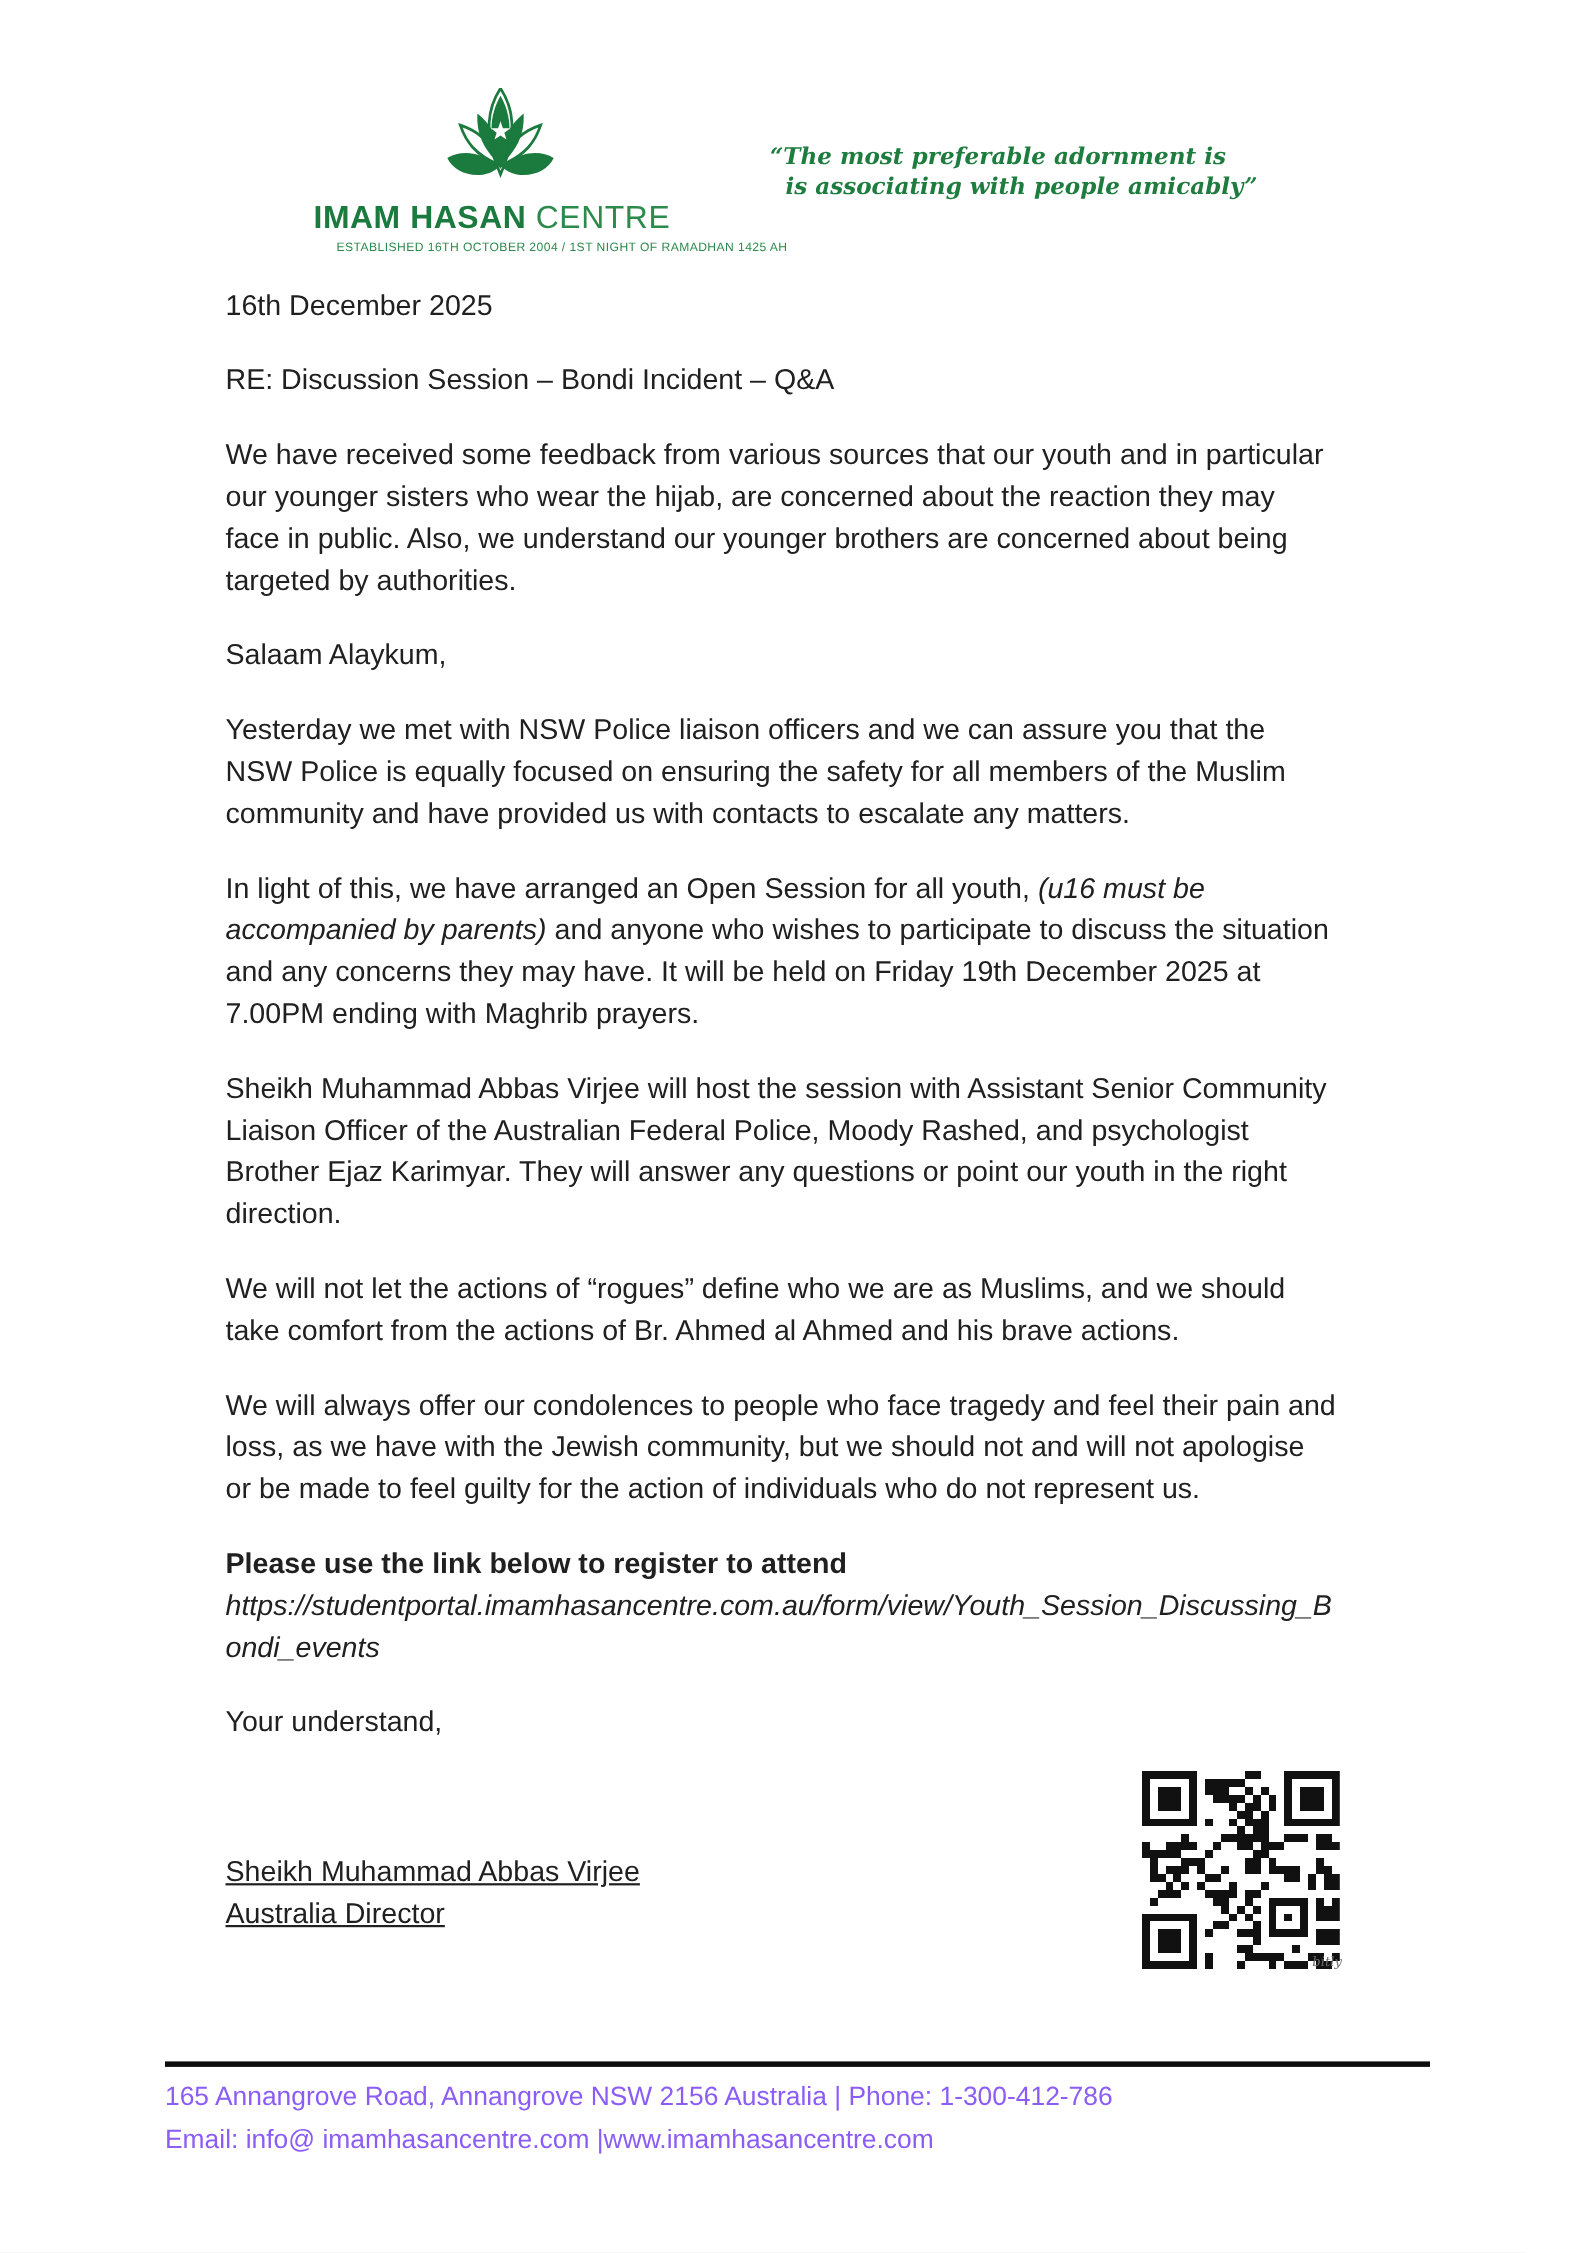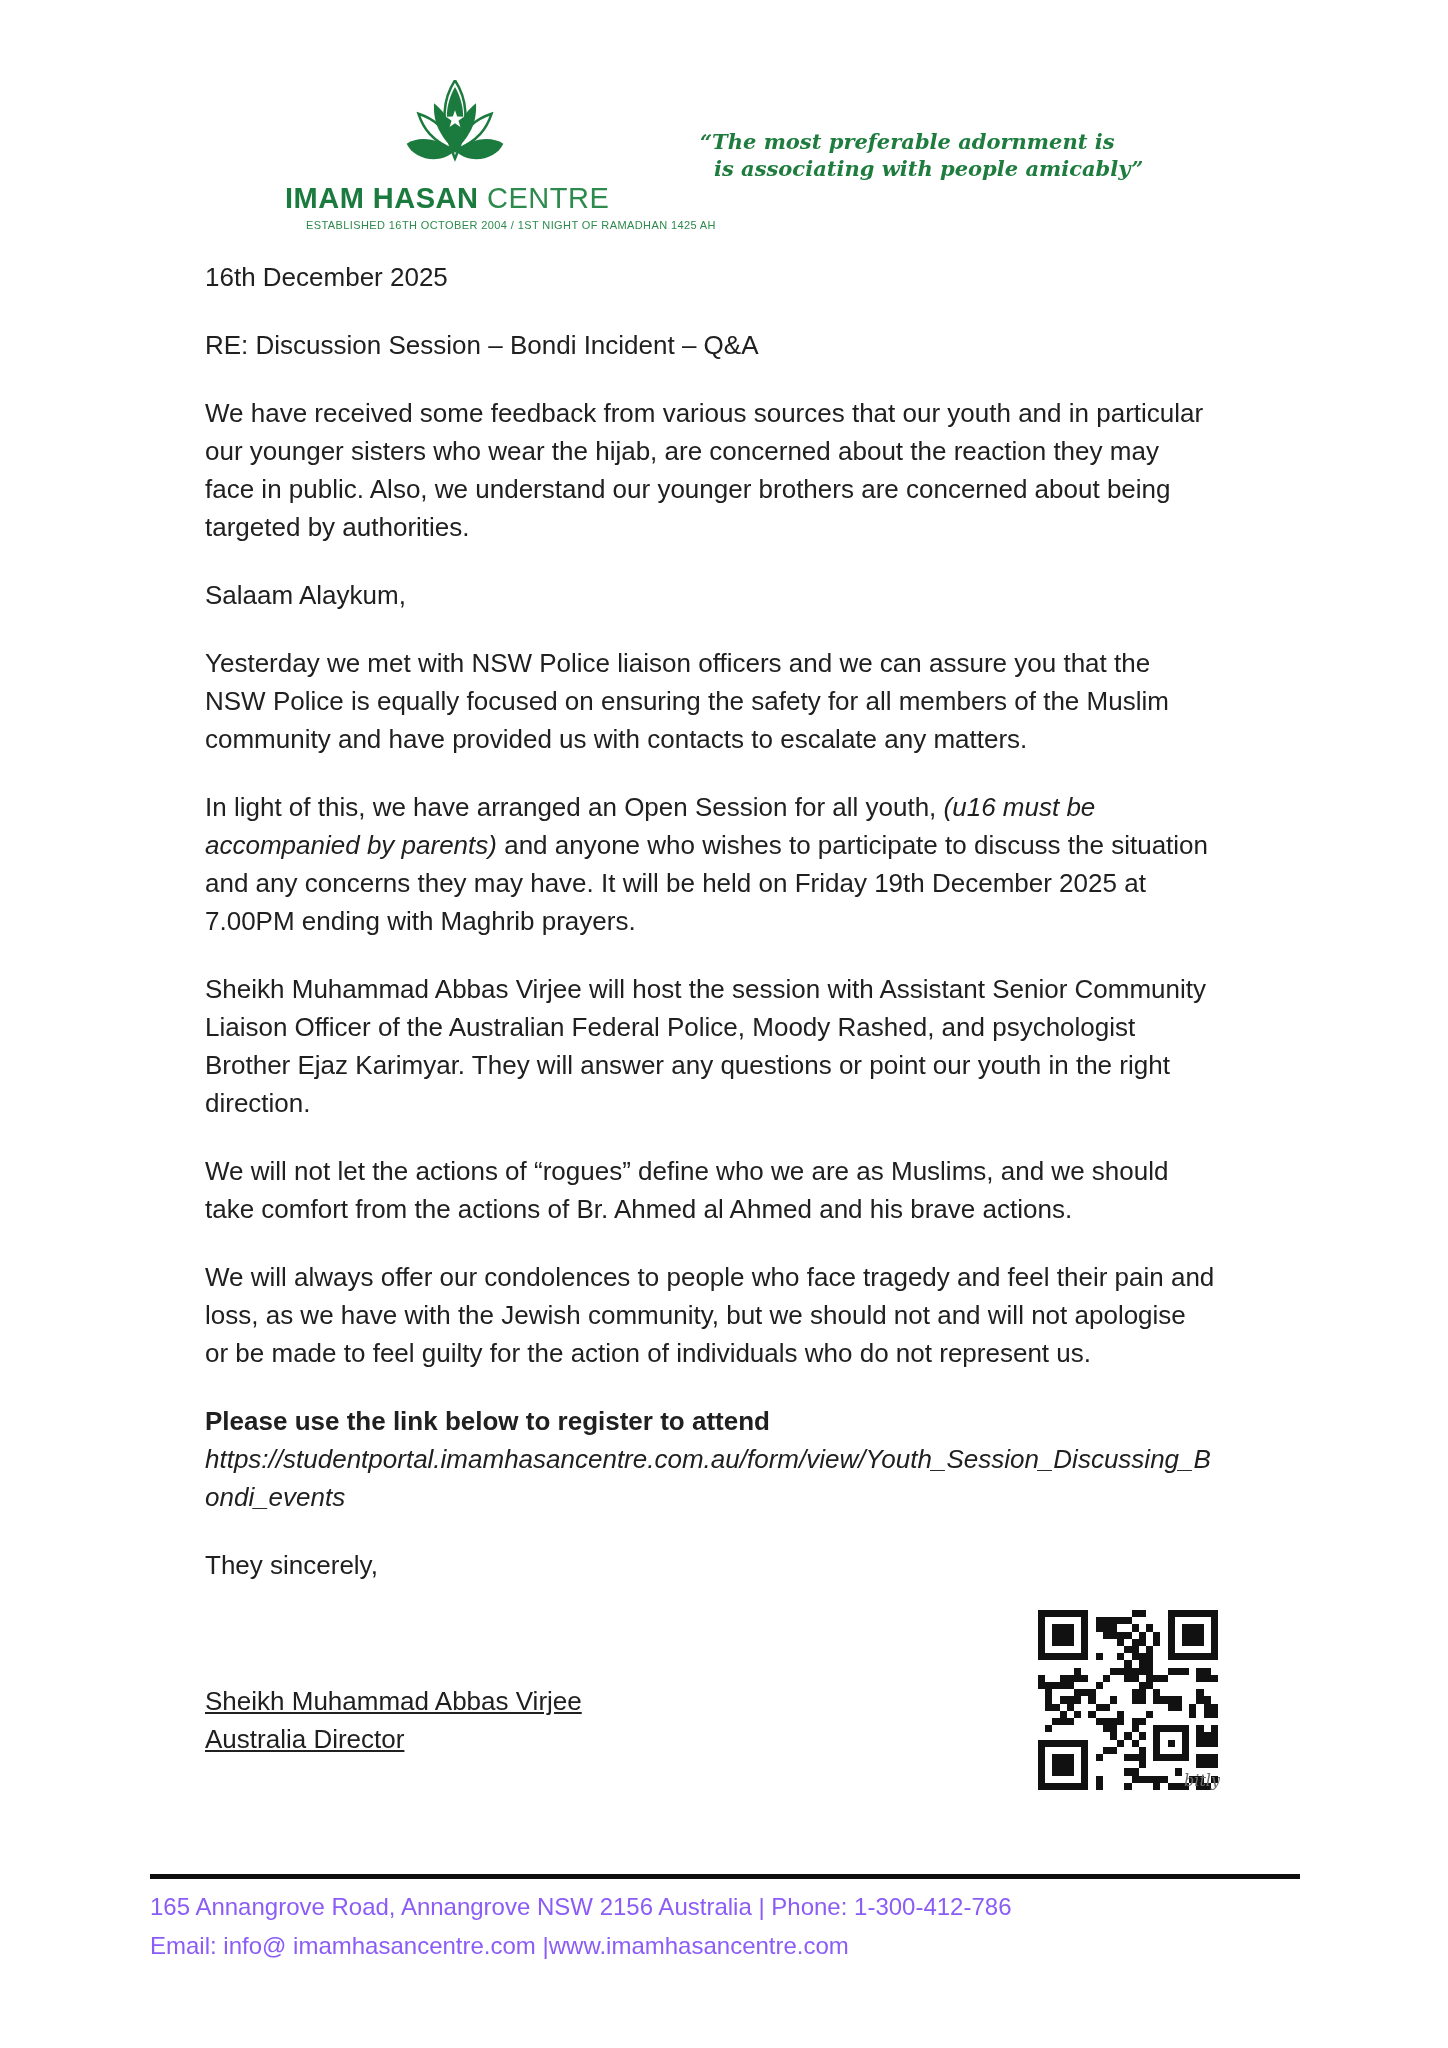--- a/index.html
+++ b/index.html
@@ -53,21 +53,21 @@
   .signature{margin-top:98px;}
   .signature div{line-height:38px;text-decoration:underline;}
   
   .qr{
     position:absolute;left:1038px;top:1610px;width:180px;height:180px;
   }
   .qr svg{width:100%;height:100%;}
   .qr .bitly{
     position:absolute;right:-2px;bottom:0px;
     font-family:"DejaVu Serif", serif;font-style:italic;
-    font-size:16px;color:#6b6b6b;
+    font-size:12px;color:#6b6b6b;
   }
   
   .footer{
     position:absolute;left:150px;top:1874px;width:1150px;
     border-top:5px solid #0d0d0d;
     padding-top:8px;
     color:#8b5cf6;font-size:24px;line-height:39px;
   }
 </style>
 </head>
@@ -103,21 +103,21 @@
     <p>RE: Discussion Session – Bondi Incident – Q&amp;A</p>
     <p>We have received  some feedback from various sources that our youth and in particular our younger sisters who wear the hijab, are concerned about the reaction they may face in public. Also, we understand our younger brothers are concerned about being targeted by authorities.</p>
     <p>Salaam Alaykum,</p>
     <p>Yesterday we met with NSW Police liaison officers and we can assure you that the NSW Police is equally focused on ensuring the safety for all members of the Muslim community and have provided us with contacts to escalate any matters.</p>
     <p><span>In light of this, we have arranged an Open Session for all youth, </span><i>(u16 must be accompanied by parents)</i><span> and anyone who wishes to participate to discuss the situation and any concerns they may have. It will be held on Friday 19th December 2025 at 7.00PM ending with Maghrib prayers.</span></p>
     <p>Sheikh Muhammad Abbas Virjee will host the session with Assistant Senior Community Liaison Officer of the Australian Federal Police, Moody Rashed, and psychologist Brother Ejaz Karimyar. They will answer any questions or point our youth in the right direction.</p>
     <p>We will not let the actions of “rogues” define who we are as Muslims, and we should take comfort from the actions of Br. Ahmed al Ahmed and his brave actions.</p>
     <p>We will always offer our condolences to people who face tragedy and feel their pain and loss, as we have with the Jewish community, but we should not and will not apologise or be made to feel guilty for the action of individuals who do not represent us.</p>
     <p class="register-heading tight">Please use the link below to register to attend</p>
     <p class="register-link">https://studentportal.imamhasancentre.com.au/form/view/Youth_Session_Discussing_Bondi_events</p>
-    <p class="closing">They sincerely,</p>
+    <p class="closing">Your understand,</p>
     <div class="signature">
       <div>Sheikh Muhammad Abbas Virjee</div>
       <div>Australia Director</div>
     </div>
   </div>
 
   <div class="qr">
     <svg viewBox="0 0 25 25" shape-rendering="crispEdges" aria-hidden="true">
       <rect x="0" y="0" width="25" height="25" fill="#ffffff"></rect>
       <g fill="#111111">

